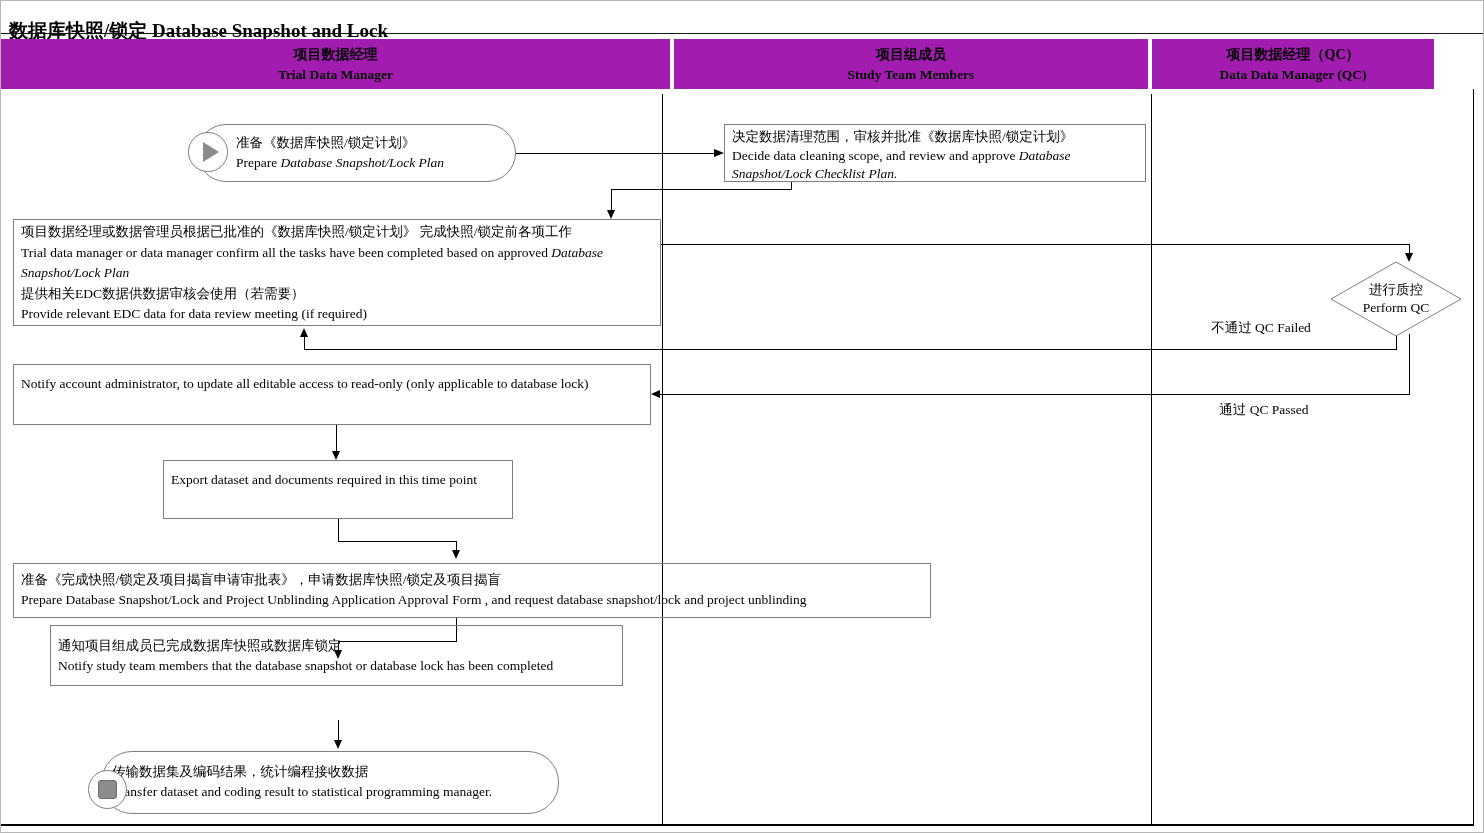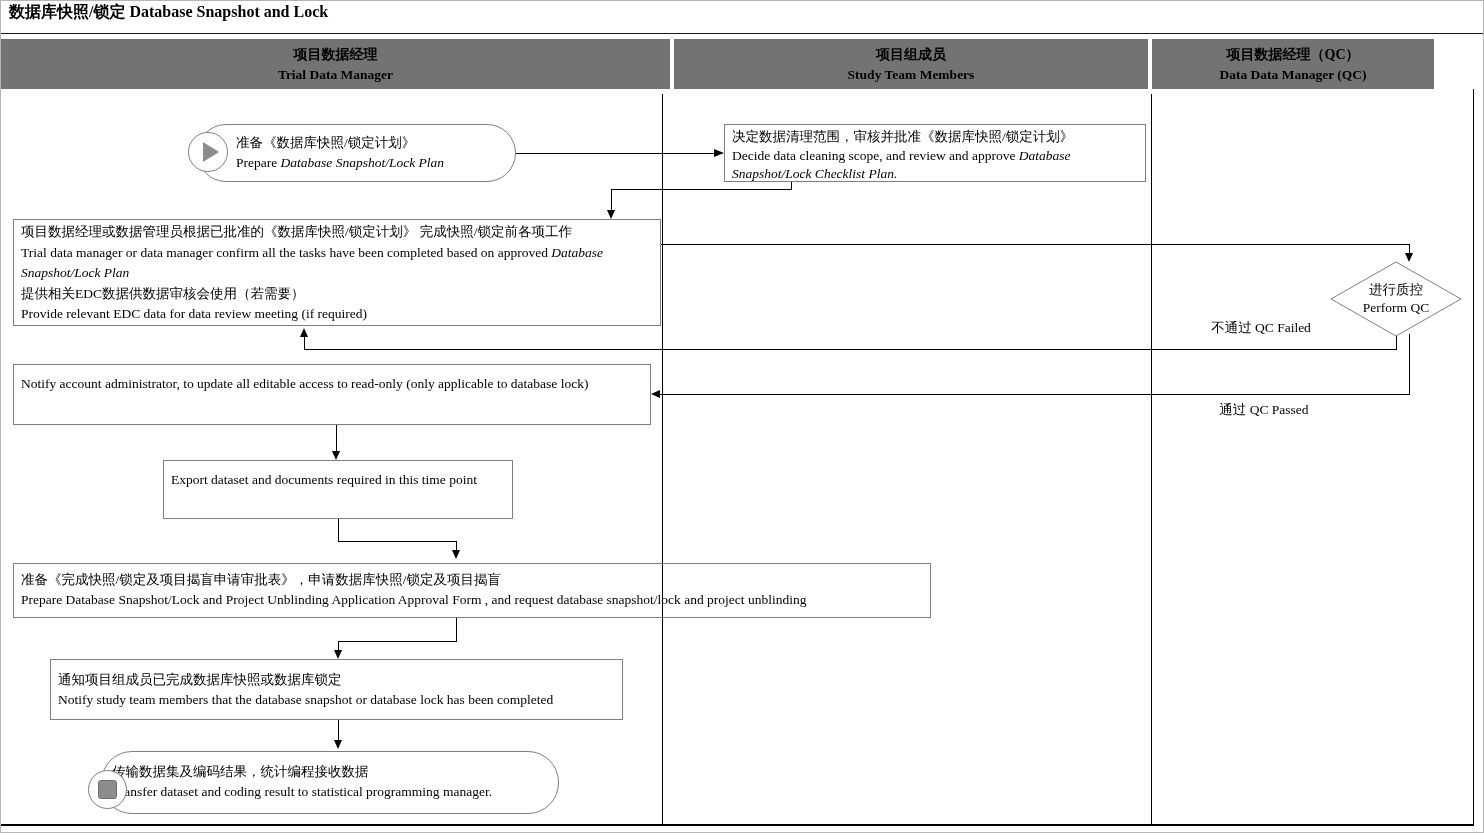--- a/index.html
+++ b/index.html
@@ -1,22 +1,22 @@
 <!DOCTYPE html>
 <html><head>
 <meta charset="utf-8">
 <style>
   html,body { margin:0; padding:0; background:#fff; }
   body { font-family:"Liberation Serif","DejaVu Serif",serif; color:#000; }
   .canvas { position:relative; width:1484px; height:833px; background:#fff;
             border:1px solid #b5b5b5; box-sizing:border-box; overflow:hidden; }
   .title { position:absolute; left:0; top:0; width:100%; height:33px;
            border-bottom:1px solid #1a1a1a; box-sizing:border-box;
-           font-weight:bold; font-size:16px; padding:1px 0 0 8px; }
-  .hcell { position:absolute; top:38px; height:50px; background:#737373;
+           font-weight:bold; font-size:19px; padding:17px 0 0 8px; }
+  .hcell { position:absolute; top:38px; height:50px; background:#a21caf;
            text-align:center; font-weight:bold; box-sizing:border-box; }
   .hcell .cn { font-size:14px; padding-top:6px; line-height:20px; }
   .hcell .en { font-size:13.5px; line-height:19px; }
   .wires { position:absolute; left:0; top:0; z-index:1; }
   .shape { position:absolute; border:1px solid #7f7f7f; box-sizing:border-box;
            background:transparent; font-size:13.5px; z-index:2; }
   .proc  { padding:2px 7px; line-height:20px; }
   .stadium { border-radius:31px; }
   .node-badge { position:absolute; border:1px solid #7f7f7f; border-radius:50%;
            background:#fff; z-index:3; display:flex; align-items:center; justify-content:center; }
@@ -115,21 +115,21 @@
 
   <div class="shape proc" style="left:162px;top:459px;width:350px;height:59px;line-height:20px;padding-top:9px;">
     <span class="enline">Export dataset and documents required in this time point</span>
   </div>
 
   <div class="shape proc" style="left:12px;top:562px;width:918px;height:55px;line-height:20px;padding-top:6px;">
     <span class="cnline">准备《完成快照/锁定及项目揭盲申请审批表》，申请数据库快照/锁定及项目揭盲</span>
     <span class="enline nowrap">Prepare Database Snapshot/Lock and Project Unblinding Application Approval Form , and request database snapshot/lock and project unblinding</span>
   </div>
 
-  <div class="shape proc" style="left:49px;top:658px;width:573px;height:61px;line-height:20px;padding-top:10px;">
+  <div class="shape proc" style="left:49px;top:624px;width:573px;height:61px;line-height:20px;padding-top:10px;">
     <span class="cnline">通知项目组成员已完成数据库快照或数据库锁定</span>
     <span class="enline">Notify study team members that the database snapshot or database lock has been completed</span>
   </div>
 
   <div class="shape stadium" style="left:100px;top:750px;width:458px;height:63px;padding:10px 10px 12px 10px;line-height:20px;">
     <span class="cnline">传输数据集及编码结果，统计编程接收数据</span>
     <span class="enline">Transfer dataset and coding result to statistical programming manager.</span>
   </div>
   <div class="node-badge" style="left:87px;top:769px;width:37px;height:37px;">
     <span class="stop-glyph"></span>

